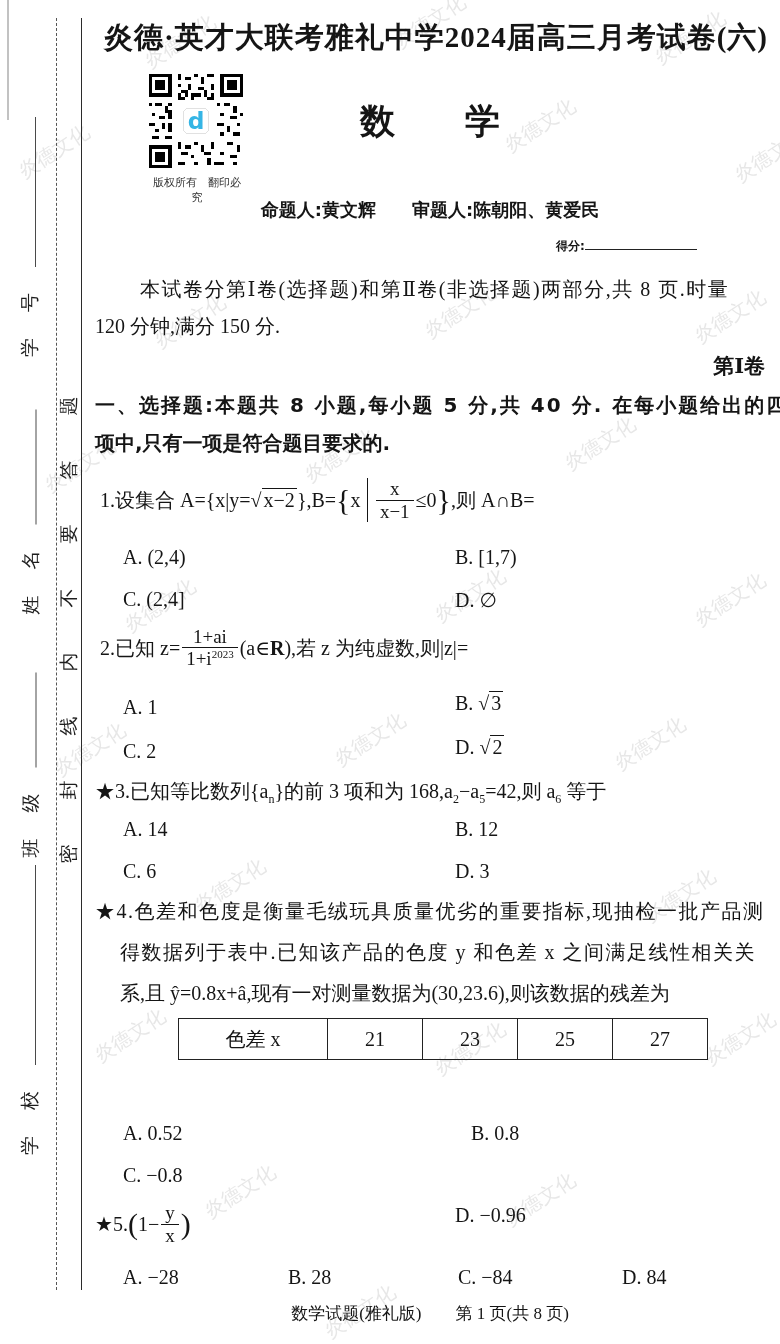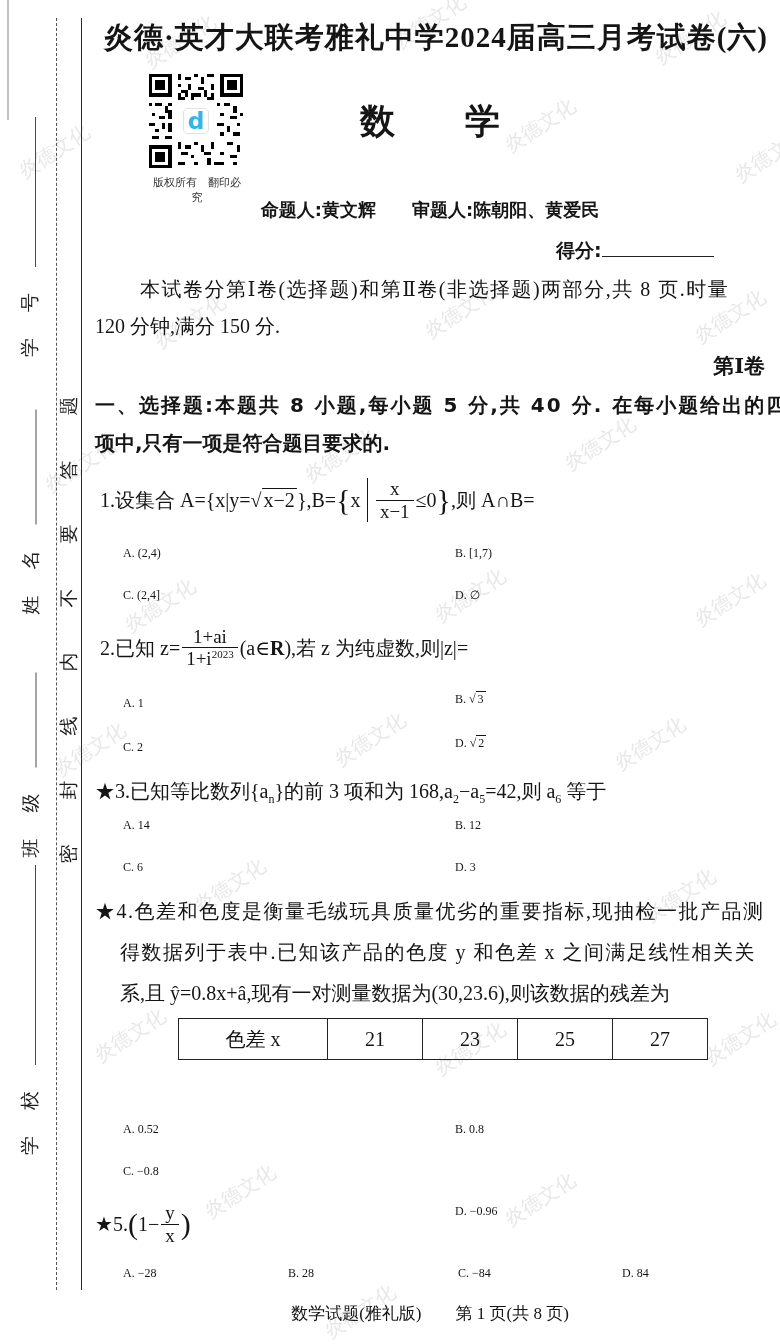--- a/index.html
+++ b/index.html
@@ -19,25 +19,25 @@
   .seal{letter-spacing:45px;}
   
   .title{position:absolute;left:90px;top:18px;width:678px;text-align:right;font-size:29px;
          font-weight:bold;letter-spacing:1px;}
   .subject{position:absolute;left:95px;top:98px;width:670px;text-align:center;font-size:35px;font-weight:bold;}
   .qr-wrap{position:absolute;left:149px;top:74px;width:96px;}
   .qr-caption{display:block;margin-top:3px;text-align:center;font-size:11px;color:#333;
               font-family:"DejaVu Sans",sans-serif;}
   .hei{font-family:"DejaVu Sans","Liberation Sans",sans-serif;font-weight:bold;}
   .setters{position:absolute;left:95px;top:198px;width:670px;text-align:center;font-size:18px;}
-  .score{position:absolute;left:556px;top:237px;font-size:19px;}
+  .score{position:absolute;left:556px;top:237px;font-size:12px;}
   .score .ul{display:inline-block;width:112px;border-bottom:1.6px solid #222;height:1em;}
   .line{position:absolute;font-size:20px;white-space:nowrap;}
   .mline{position:absolute;display:flex;align-items:center;font-size:20px;white-space:nowrap;}
-  .opt{position:absolute;font-size:12px;white-space:nowrap;}
+  .opt{position:absolute;font-size:20px;white-space:nowrap;}
   
   .frac{display:inline-block;vertical-align:middle;text-align:center;line-height:1.12;font-size:19px;margin:0 2px;}
   .frac .fn{display:block;border-bottom:1.4px solid #151515;padding:0 4px;}
   .frac .fd{display:block;padding:0 4px;}
   sup{font-size:11px;} sub{font-size:12px;}
   .sqrt{white-space:nowrap;}
   .sqrt .sqb{border-top:1.4px solid #151515;padding:0 2px;}
   .vbar{display:inline-block;width:1.4px;height:44px;background:#151515;vertical-align:middle;margin:0 6px;}
   .bigb{font-size:30px;vertical-align:middle;font-weight:400;}
   
@@ -199,21 +199,21 @@
       <td class="lab">色差 x</td>
       <td class="val">21</td>
       <td class="val">23</td>
       <td class="val">25</td>
       <td class="val">27</td>
     </tr>
   </tbody>
     </table>
 
   <div class="opt" style="left:123px;top:1122px">A. 0.52</div>
-  <div class="opt" style="left:455px;top:1122px">B. 0.8</div>
+  <div class="opt" style="left:471px;top:1122px">B. 0.8</div>
   <div class="opt" style="left:123px;top:1164px">C. −0.8</div>
   <div class="opt" style="left:455px;top:1204px">D. −0.96</div>
 
   <div class="mline" style="left:95px;top:1196px;height:56px">
     <span>★5.</span>
     <span class="bigb">(</span>
     <span>1−</span>
     <span class="frac">
         <span class="fn">y</span>
         <span class="fd">x</span>

